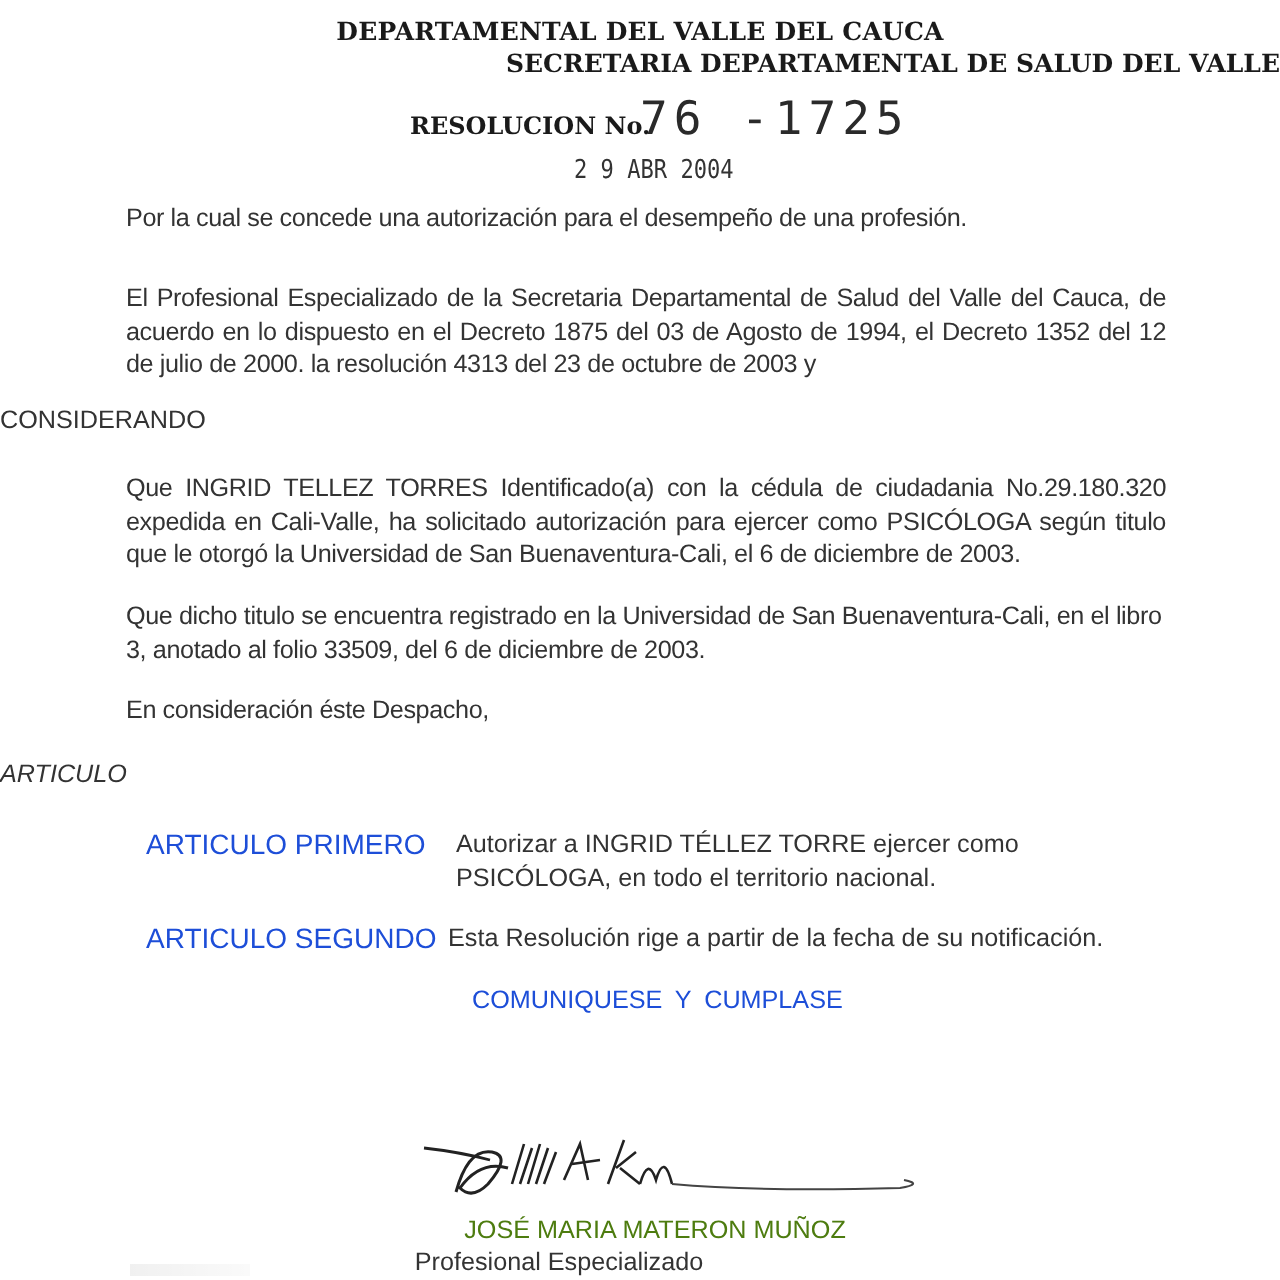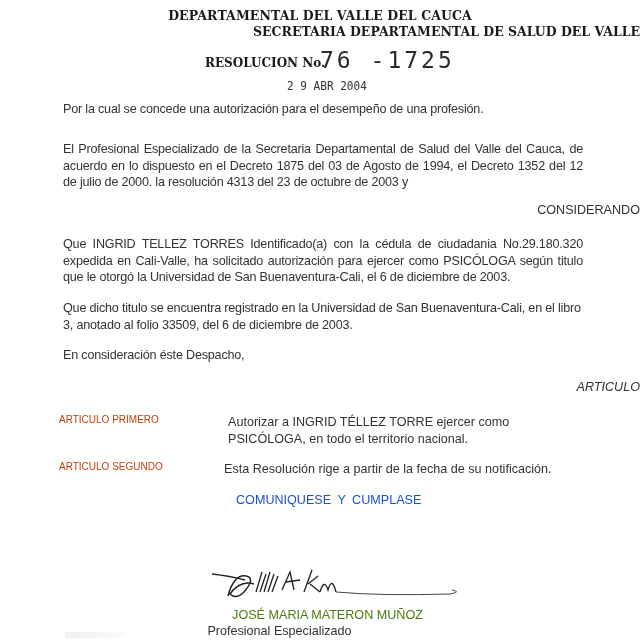--- a/index.html
+++ b/index.html
@@ -53,29 +53,29 @@
     }
     .body-text {
       font-size: 12.6px;
       line-height: 16.5px;
       color: #333;
       letter-spacing: -0.2px;
     }
     .p-purpose { left: 63px; top: 101px; }
     .p-intro { left: 63px; top: 141px; width: 520px; text-align: justify; }
     .center-title {
-      left: 0; width: 640px; text-align: right;
+      left: 0; width: 640px; text-align: left;
       font-size: 12.6px; color: #333;
     }
     .t-considerando { top: 203px; }
     .p-que1 { left: 63px; top: 236px; width: 520px; text-align: justify; }
     .p-que2 { left: 63px; top: 300px; width: 520px; }
     .p-desp { left: 63px; top: 347px; }
     .t-resuelve { top: 380px; font-style: italic; }
-    .art-label { left: 59px; font-size: 10px; color: #c2410c; }
+    .art-label { left: 73px; font-size: 14px; color: #1d4ed8; }
     .art-text { left: 228px; width: 320px; font-size: 12.6px; line-height: 16.5px; color: #333; }
     .art1-label { top: 414px; }
     .art1-text { top: 414px; }
     .art2-label { top: 461px; }
     .art2-text { top: 461px; left: 224px; width: 340px; }
     .t-comuniquese { top: 493px; left: 236px; font-size: 12.6px; color: #1d4ed8; word-spacing: 3px; }
     .signature {
       left: 200px; top: 566px; width: 260px; height: 36px;
     }
     .signer-name {

